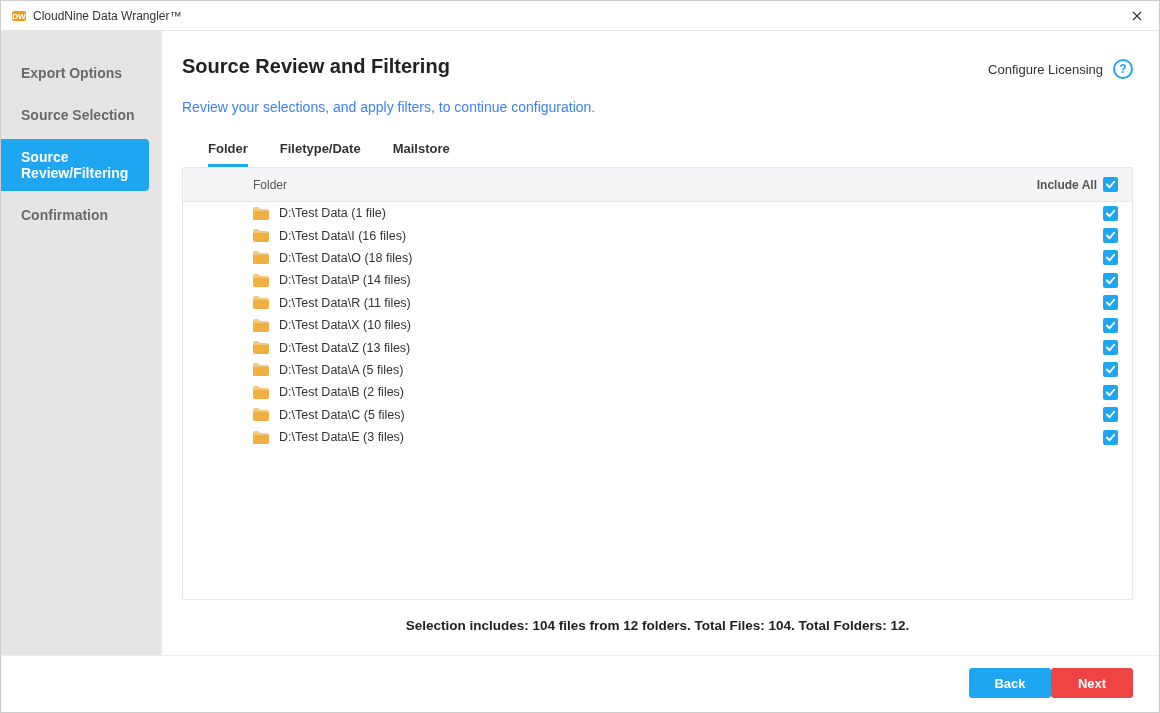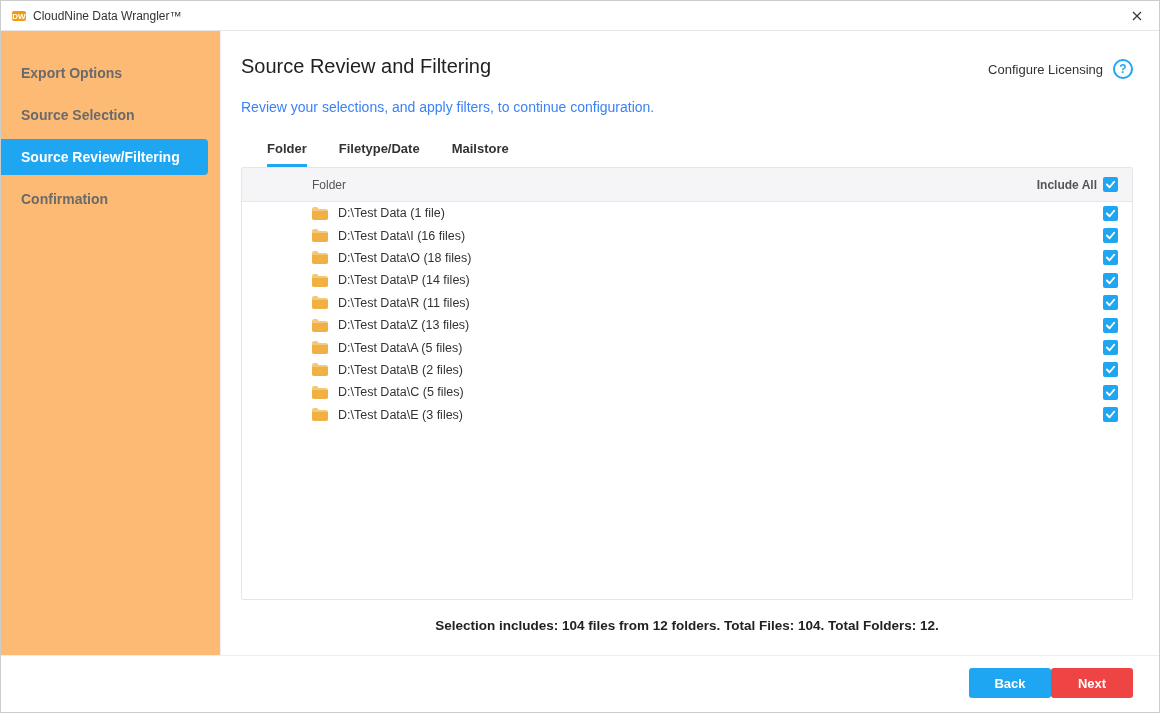--- a/index.html
+++ b/index.html
@@ -43,22 +43,22 @@
       justify-content: center;
       cursor: pointer;
       font-size: 14px;
     }
     .main-area {
       flex: 1;
       display: flex;
       overflow: hidden;
     }
     .sidebar {
-      width: 220px;
-      background: #fdba74;
+      width: 161px;
+      background: #e5e5e5;
       border-right: 1px solid #eee;
       padding-top: 24px;
     }
     .sidebar-item {
       padding: 10px 20px;
       font-size: 14px;
       color: #6a6a6a;
       font-weight: 600;
       cursor: pointer;
       margin-bottom: 6px;
@@ -75,21 +75,21 @@
       flex-direction: column;
       padding: 24px 26px 12px 20px;
       overflow: hidden;
     }
     .topline {
       display: flex;
       align-items: flex-start;
     }
     .page-title {
       font-size: 20px;
-      font-weight: 400;
+      font-weight: 700;
       color: #222;
     }
     .page-subtitle {
       font-size: 14px;
       color: #3b82f6;
       margin-top: 21px;
     }
     .top-right {
       margin-left: auto;
       display: flex;
@@ -337,20 +337,32 @@
               <svg viewBox="0 0 12 12">
                 <path d="M2 6 L5 9 L10 3" stroke="#fff" stroke-width="2" fill="none" stroke-linecap="round" stroke-linejoin="round"></path>
               </svg>
             </span>
           </div>
           <div class="row">
             <span class="folder-icon"><svg viewBox="0 0 16 13">
                 <path d="M0 2 C0 1 1 0 2 0 L5 0 L7 2 L14 2 C15 2 16 3 16 4 L16 11 C16 12 15 13 14 13 L2 13 C1 13 0 12 0 11 Z" fill="#f5c97b"></path>
                 <path d="M0 4 L16 4 L16 11 C16 12 15 13 14 13 L2 13 C1 13 0 12 0 11 Z" fill="#f0b044"></path>
               </svg></span>
+            <span class="row-label">D:\Test Data\X (10 files)</span>
+            <span class="checkbox">
+              <svg viewBox="0 0 12 12">
+                <path d="M2 6 L5 9 L10 3" stroke="#fff" stroke-width="2" fill="none" stroke-linecap="round" stroke-linejoin="round"></path>
+              </svg>
+            </span>
+          </div>
+          <div class="row">
+            <span class="folder-icon"><svg viewBox="0 0 16 13">
+                <path d="M0 2 C0 1 1 0 2 0 L5 0 L7 2 L14 2 C15 2 16 3 16 4 L16 11 C16 12 15 13 14 13 L2 13 C1 13 0 12 0 11 Z" fill="#f5c97b"></path>
+                <path d="M0 4 L16 4 L16 11 C16 12 15 13 14 13 L2 13 C1 13 0 12 0 11 Z" fill="#f0b044"></path>
+              </svg></span>
             <span class="row-label">D:\Test Data\Z (13 files)</span>
             <span class="checkbox">
               <svg viewBox="0 0 12 12">
                 <path d="M2 6 L5 9 L10 3" stroke="#fff" stroke-width="2" fill="none" stroke-linecap="round" stroke-linejoin="round"></path>
               </svg>
             </span>
           </div>
           <div class="row">
             <span class="folder-icon"><svg viewBox="0 0 16 13">
                 <path d="M0 2 C0 1 1 0 2 0 L5 0 L7 2 L14 2 C15 2 16 3 16 4 L16 11 C16 12 15 13 14 13 L2 13 C1 13 0 12 0 11 Z" fill="#f5c97b"></path>

